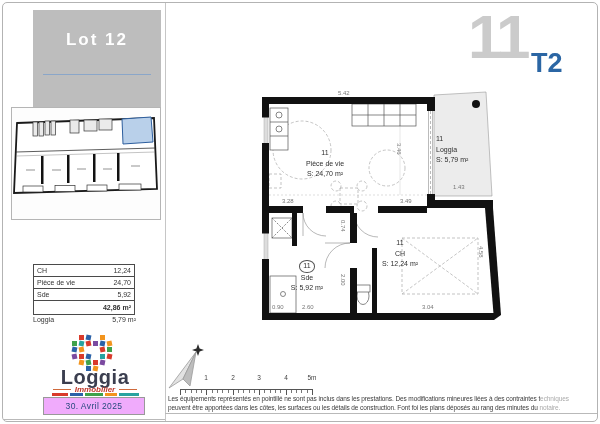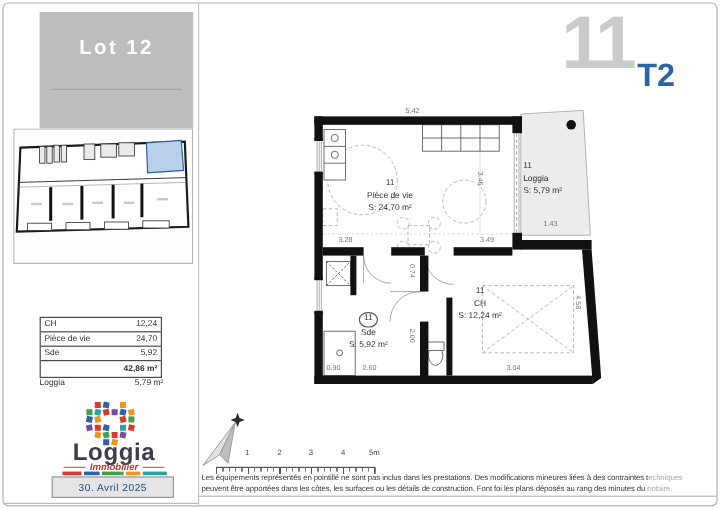--- a/index.html
+++ b/index.html
@@ -45,21 +45,21 @@
            font-style:italic;font-weight:bold;color:#c0392b;}
   .tagline:before,.tagline:after{content:"";display:inline-block;width:18px;height:1px;
            background:#cf6a3c;vertical-align:middle;margin:0 4px;}
   .tagline-bar{position:absolute;left:40px;top:393px;width:110px;display:flex;gap:2px;
            justify-content:center;align-items:center;}
   .tagline-bar i{display:block;height:2.5px;}
   .tagline-bar i:nth-child(1){width:16px}.tagline-bar i:nth-child(2){width:13px}
   .tagline-bar i:nth-child(3){width:18px}.tagline-bar i:nth-child(4){width:12px}
   .tagline-bar i:nth-child(5){width:20px}
   .datebox{position:absolute;left:43px;top:397px;width:100px;height:16px;border:1px solid #999;
-           background:#e5e5e5;text-align:center;line-height:16px;font-size:8.5px;color:#274a7e;letter-spacing:0.4px;}
+           background:#f0abfc;text-align:center;line-height:16px;font-size:8.5px;color:#274a7e;letter-spacing:0.4px;}
 
   
   .plan{position:absolute;left:250px;top:88px;width:255px;height:248px;}
   .plan svg{position:absolute;left:0;top:0;}
   .room-label{position:absolute;text-align:center;font-size:7px;color:#2e2e2e;line-height:1.5;}
   .room-label.left{text-align:left;}
   .room-label .circled{display:inline-block;border:1px solid #555;border-radius:50%;padding:0 3px;}
   .dim{position:absolute;font-size:6px;color:#777;transform-origin:left top;white-space:nowrap;}
 
   

